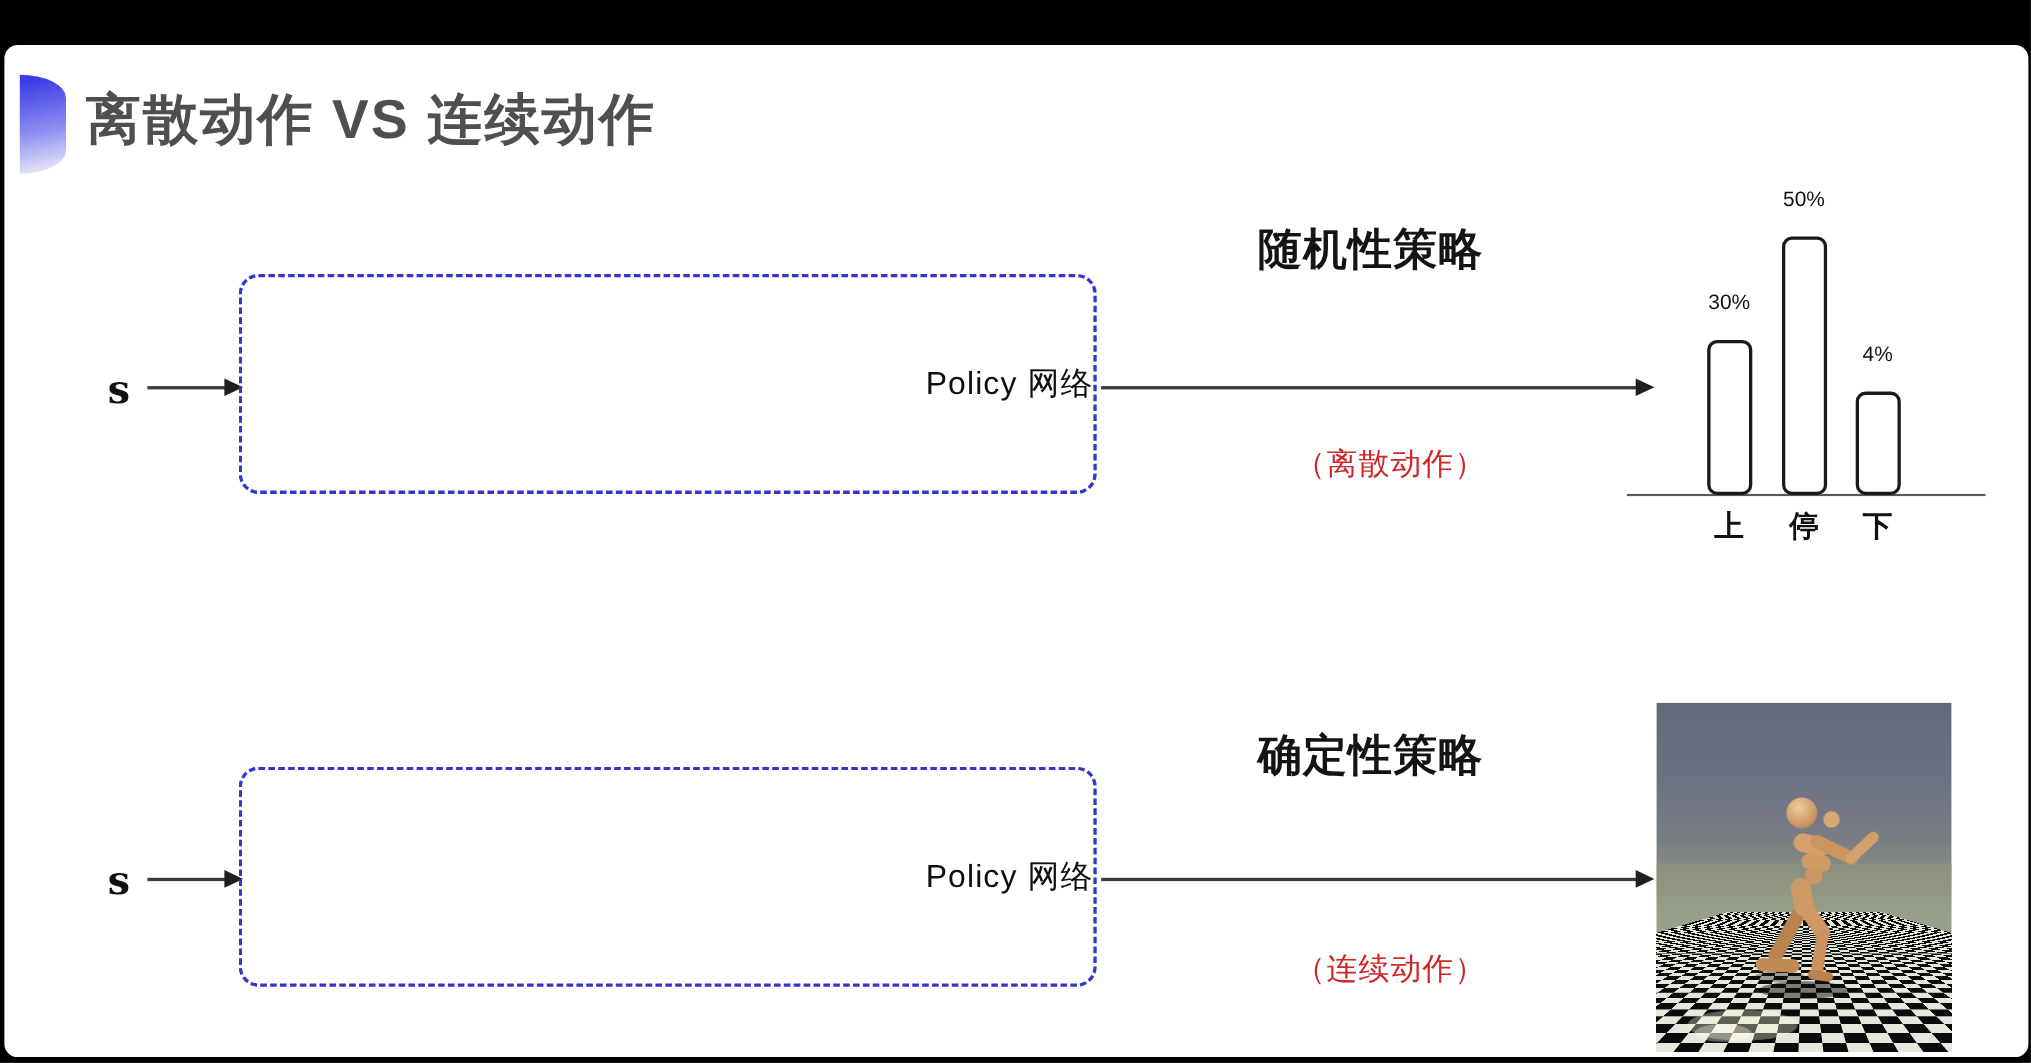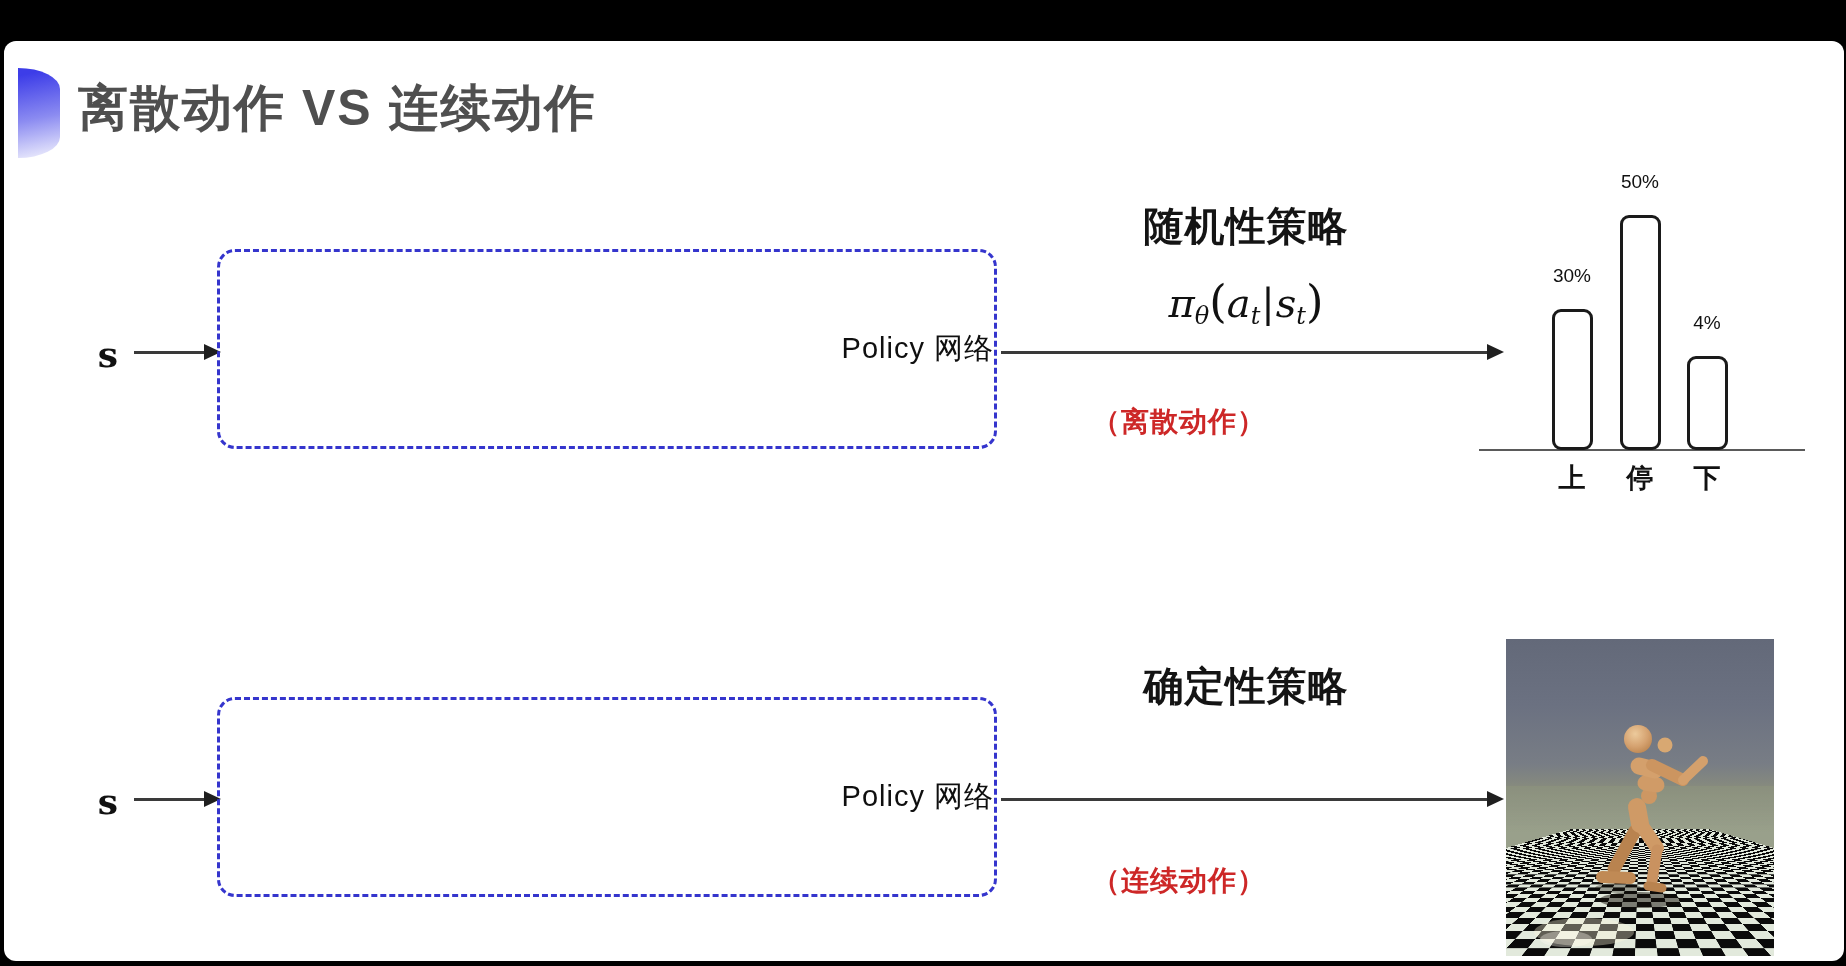--- a/index.html
+++ b/index.html
@@ -40,22 +40,22 @@
 
   .formula{position:absolute;left:1042px;width:400px;text-align:center;
     font-family:"DejaVu Serif","Liberation Serif",serif;font-size:40px;color:#111;}
   .formula.stochastic{top:234px;}
   .formula.deterministic{top:676px;}
   .formula .v{font-style:italic;}
   .formula .sb{font-style:italic;font-size:0.60em;vertical-align:-0.28em;letter-spacing:0;}
   .formula .pr{font-size:1.12em;font-weight:400;}
   .formula .bar{font-weight:400;padding:0 1px;}
 
-  .action-note{position:absolute;left:1088px;width:400px;
-    font-size:28px;font-weight:bold;color:#cd2727;letter-spacing:1px;}
+  .action-note{position:absolute;left:1060px;width:400px;text-align:center;
+    font-size:28px;font-weight:normal;color:#cd2727;letter-spacing:1px;}
   .action-note.stochastic{top:362px;}
   .action-note.deterministic{top:821px;}
 
   
   .bar-chart{position:absolute;left:1468px;top:95px;width:345px;height:375px;}
   .bar-chart .axis{position:absolute;left:7px;top:313px;width:326px;height:2px;background:#5a5a5a;}
   .bar-chart .bar{position:absolute;width:41px;background:#fff;border:3px solid #1a1a1a;border-radius:9px;box-sizing:border-box;}
   .bar-chart .value-label{position:absolute;width:110px;text-align:center;font-size:19px;font-weight:500;color:#111;}
   .bar-chart .cat-label{position:absolute;width:110px;text-align:center;font-size:27px;font-weight:bold;color:#111;top:324px;}
 
@@ -85,21 +85,20 @@
     <div class="ahead" style="left:200px;top:303px;"></div>
 
     <div class="policy-box top">
       <span class="box-label">Policy 网络</span>
     </div>
 
     <div class="hline" style="left:997px;top:310px;width:488px;"></div>
     <div class="ahead" style="left:1483px;top:303px;"></div>
 
     <div class="policy-name stochastic">随机性策略</div>
-    <div class="formula stochastic"><span class="v">π</span><span class="sb">θ</span><span class="pr">(</span><span class="v">a</span><span class="sb">t</span><span class="bar">|</span><span class="v">s</span><span class="sb">t</span><span class="pr">)</span></div>
     <div class="action-note stochastic">（离散动作）</div>
 
     <div class="bar-chart">
       <div class="axis"></div>
     <div class="bar" style="left: 79.5px; top: 173px; height: 141px;"></div>
         <div class="value-label" style="left: 45px; top: 129px;">30%</div>
         <div class="cat-label" style="left: 45px;">上</div>
         <div class="bar" style="left: 147.5px; top: 79px; height: 235px;"></div>
         <div class="value-label" style="left: 113px; top: 35px;">50%</div>
         <div class="cat-label" style="left: 113px;">停</div>

